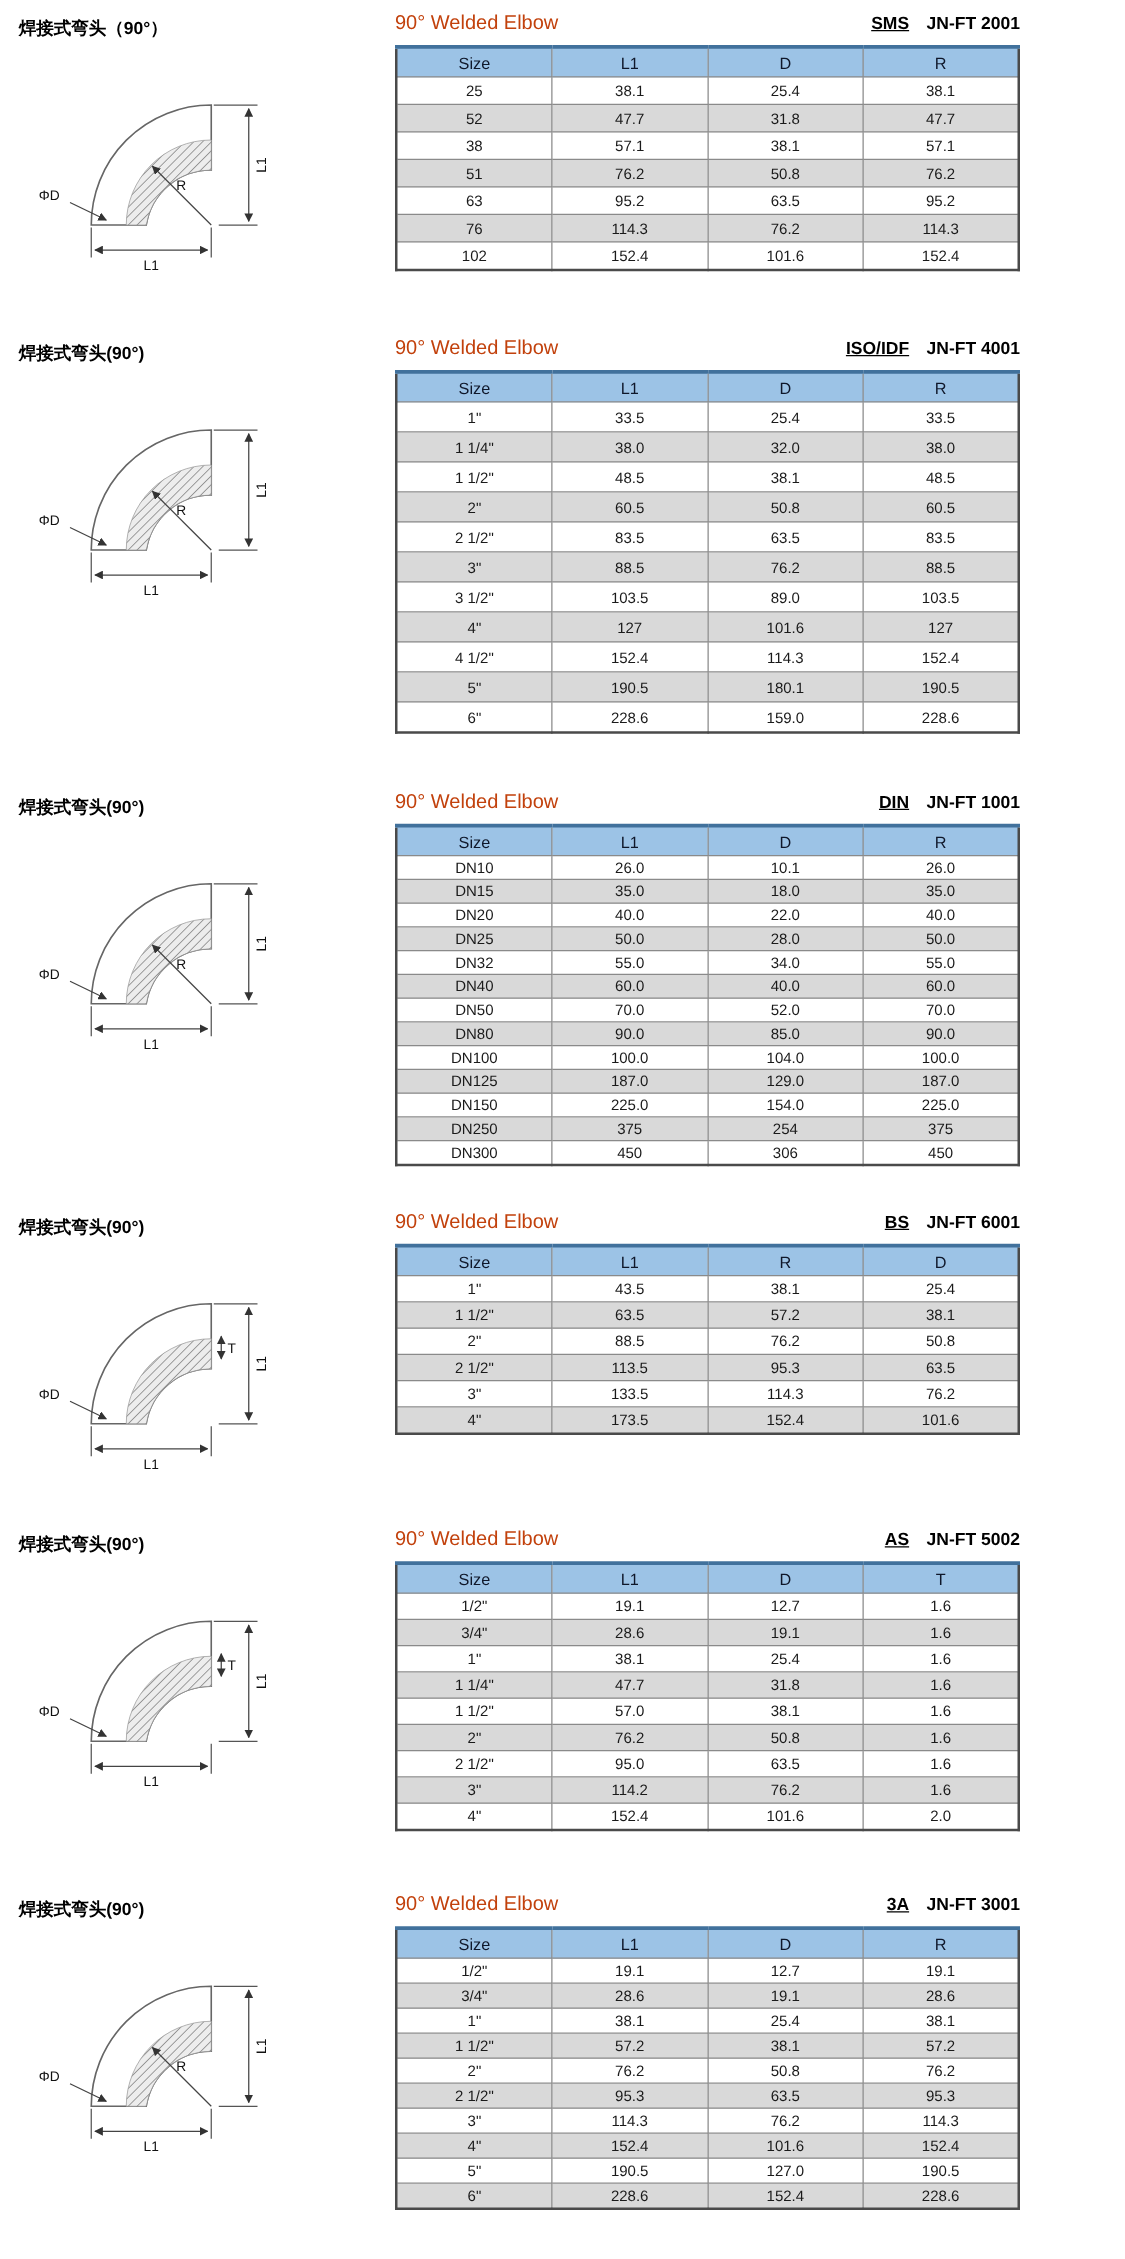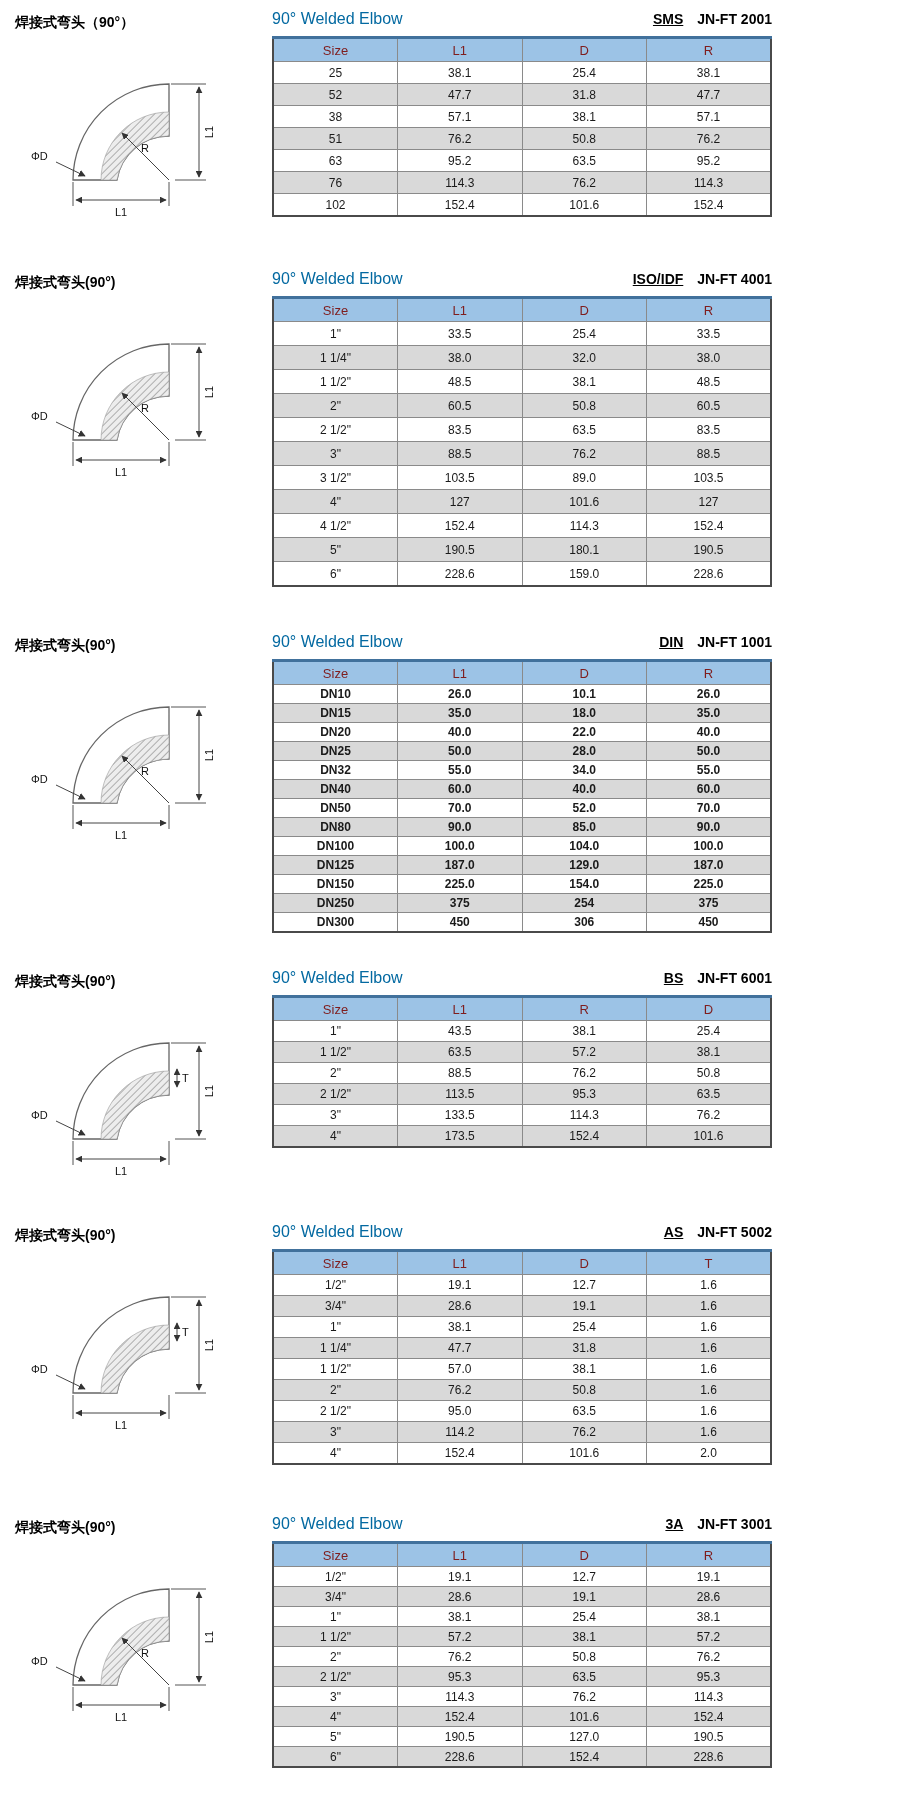--- a/index.html
+++ b/index.html
@@ -2,45 +2,45 @@
 <html><head>
 <meta charset="utf-8">
 <style>
   html,body { margin:0; padding:0; background:#ffffff; }
   body {
     width:900px; height:1807px; position:relative;
     font-family:"Liberation Sans","DejaVu Sans",sans-serif;
     color:#000;
   }
   .page { padding-top:10px; }
-  .section { display:flex; }
+  .section { display:flex;gap:44px; }
   .s1{ margin-top:0; } .s2{ margin-top:50px; } .s3{ margin-top:46px; }
   .s4{ margin-top:36px; } .s5{ margin-top:44px; } .s6{ margin-top:50px; }
 
   .left { flex:0 0 272px; width:272px; box-sizing:border-box; padding-left:15px; }
   .cn-label { font-size:14px; font-weight:bold; line-height:24px; white-space:nowrap; }
   .left svg { margin-top:14px; margin-left:14px; display:block; }
 
   .right { flex:0 0 500px; width:500px; }
   .title-row { display:flex; justify-content:space-between; align-items:baseline; height:24px; margin-bottom:2px; }
-  .title { font-size:16px; color:#0369a1; }
+  .title { font-size:16px; color:#c2410c; }
   .standard { font-size:14px; font-weight:bold; color:#000; white-space:nowrap; }
   .standard .std-name { margin-right:14px;text-decoration:underline; }
 
   table.spec { width:500px; border-collapse:collapse; table-layout:fixed; font-size:12px;
                border:2px solid #4a4a4a; }
   table.spec th {
     background:#9cc3e6; border:1px solid #8a8a8a; border-top:3px solid #41719c;
-    font-weight:normal; font-size:13px; color:#7f1d1d; height:22px; padding:0; text-align:center;
+    font-weight:normal; font-size:13px; color:#0f172a; height:22px; padding:0; text-align:center;
   }
   table.spec td {
     border:1px solid #8a8a8a; text-align:center; padding:0; color:#1a1a1a; background:#ffffff;
   }
   table.spec tbody tr:nth-child(even) td { background:#d9d9d9; }
-  .s1 tbody td{ height:21px; } .s2 tbody td{ height:23px; } .s3 tbody td{ height:18px;font-weight:bold; }
+  .s1 tbody td{ height:21px; } .s2 tbody td{ height:23px; } .s3 tbody td{ height:18px; }
   .s4 tbody td{ height:20px; } .s5 tbody td{ height:20px; } .s6 tbody td{ height:19px; }
 
   
   .pipe  { fill:#ffffff; stroke:#666; stroke-width:1.3; }
   .hband { fill:url(#hatch); stroke:#999; stroke-width:0.6; }
   .ext   { stroke:#555; stroke-width:1; fill:none; }
   .dim   { stroke:#444; stroke-width:1; fill:none; }
   .dlabel{ font-size:11px; fill:#111; }
   .defs-holder { position:absolute; width:0; height:0; overflow:hidden; }
 </style>

